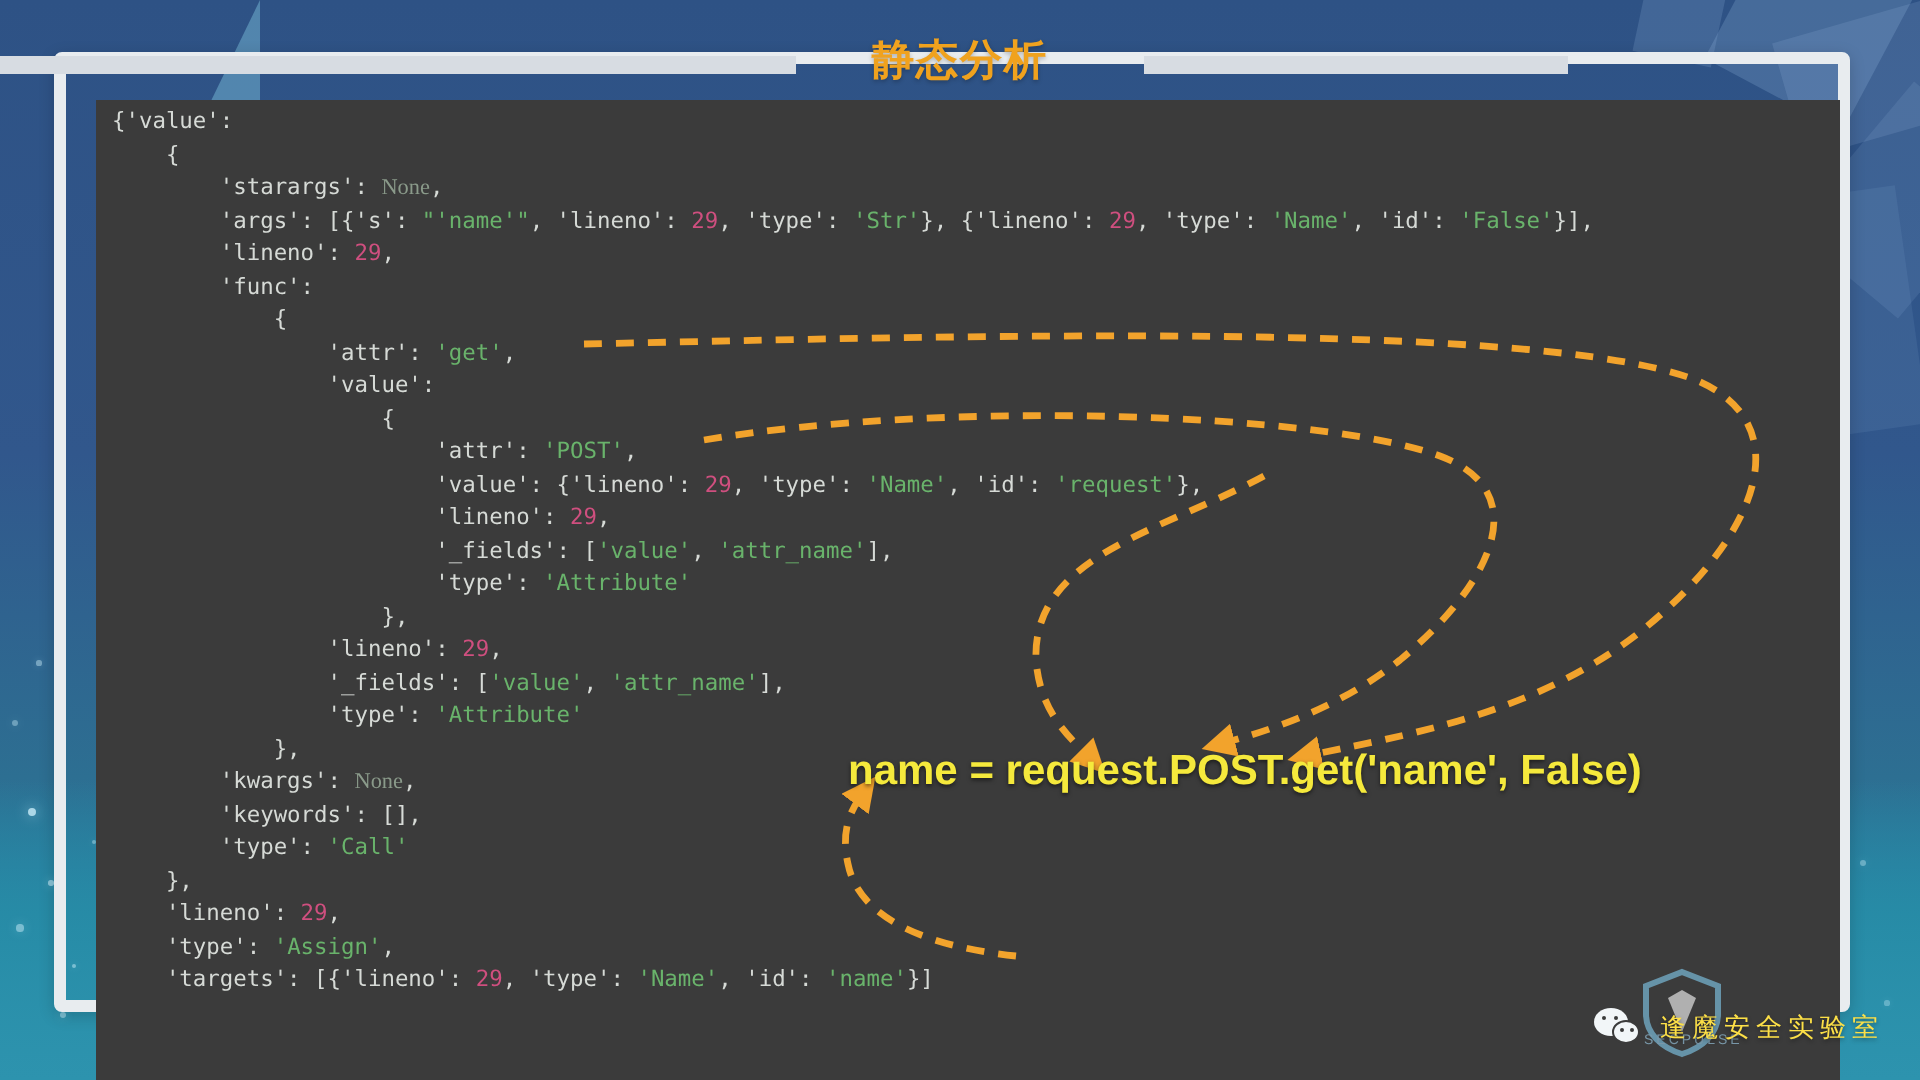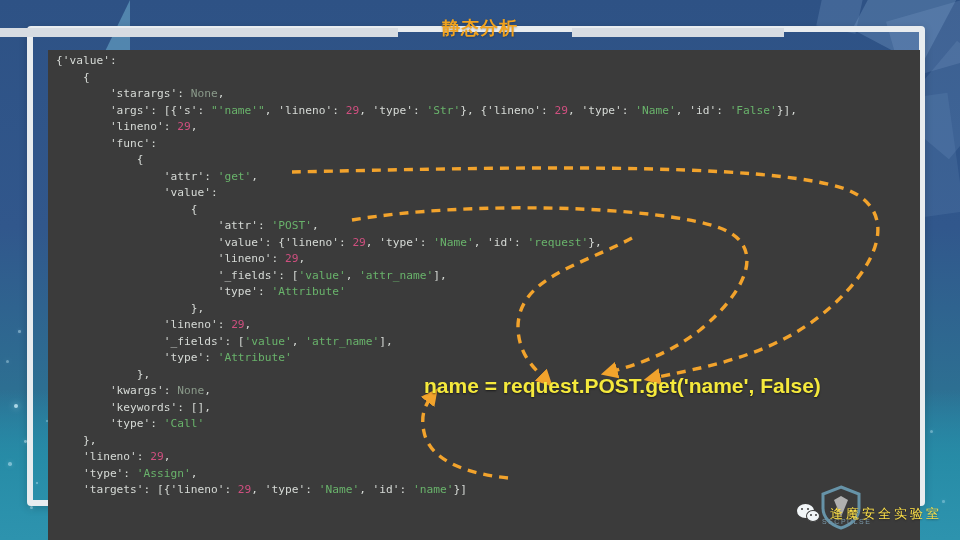--- a/index.html
+++ b/index.html
@@ -43,41 +43,41 @@
     border:6px solid #e8ecef;border-radius:4px;
     box-shadow:0 2px 8px rgba(0,0,0,.18);
     box-sizing:border-box;background:transparent;
   }
   
   .strip{position:absolute;height:9px;background:#d7dce2;top:28px;}
   .strip-l{left:0px;width:398px;}
   .strip-r{right:176px;width:212px;}
   .title{
     position:absolute;top:16px;left:0;width:960px;text-align:center;
-    font-size:18px;font-weight:bold;color:#f0a21e;letter-spacing:1px;
+    font-size:21px;font-weight:bold;color:#f0a21e;letter-spacing:1px;
     font-family:"DejaVu Sans",sans-serif;
     text-shadow:0 1px 2px rgba(0,0,0,.25);
   }
 
   
   .code-panel{
     position:absolute;left:48px;top:50px;width:872px;height:492px;
     background:#3b3b3b;overflow:hidden;
   }
   .code{
     position:absolute;left:8px;top:3px;right:0;
     font-family:"DejaVu Sans Mono","Liberation Mono",monospace;
     font-size:11.2px;line-height:16.5px;
     white-space:pre;color:#c8ccc8;
   }
   .code .ln{height:16.5px;}
   .k{color:#d6dad6;}            
   .s{color:#69b36b;}            
   .n{color:#cf4f7f;}            
-  .g{color:#8a9a8a;}
+  .g{color:#8a9a8a;font-family:Liberation Serif, serif;}
 
   
   .annot{
     position:absolute;left:424px;top:374px;
     color:#f5e93c;font-size:21px;font-weight:bold;
     font-family:"Liberation Sans",sans-serif;
     white-space:nowrap;text-shadow:0 1px 2px rgba(0,0,0,.55);
   }
   .arrows{position:absolute;left:0;top:0;width:960px;height:540px;pointer-events:none;}
 

